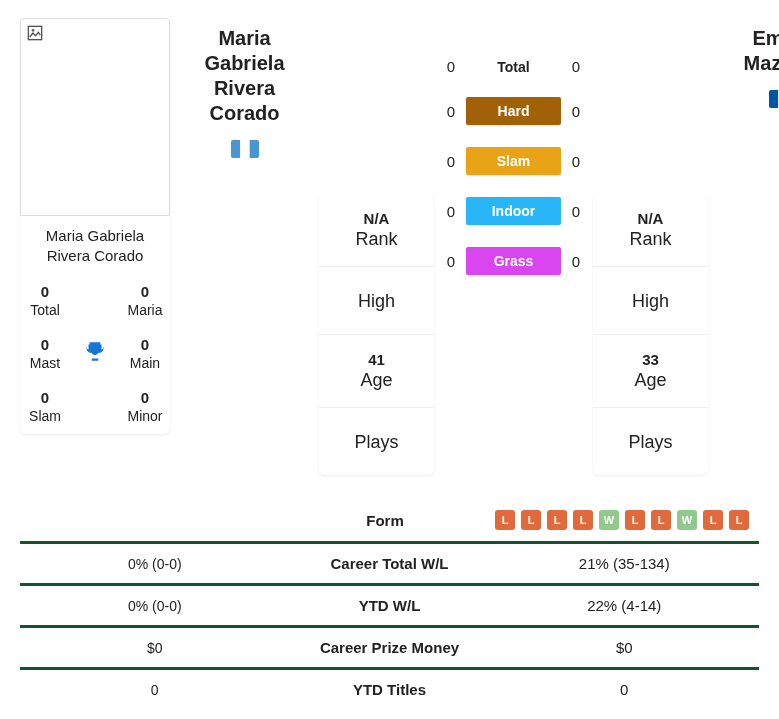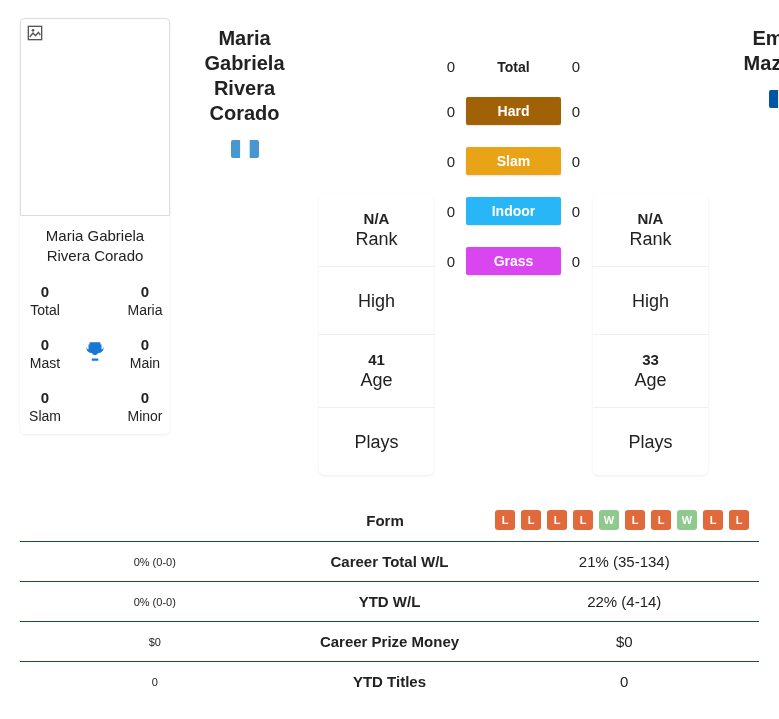--- a/index.html
+++ b/index.html
@@ -137,24 +137,24 @@
 
   
   .cmp-table {
     margin-top: 24px;
   }
   .cmp-row {
     display: grid;
     grid-template-columns: 1fr 200px 1fr;
     align-items: center;
     padding: 11px 0;
-    border-bottom: 1px solid #14532d;
+    border-bottom: 3px solid #14532d;
   }
   .cmp-row:last-child { border-bottom: none; }
-  .cmp-left  { text-align: center; font-size: 11px; }
+  .cmp-left  { text-align: center; font-size: 14px; }
   .cmp-mid   { text-align: center; font-weight: 700; font-size: 15px; }
   .cmp-right { text-align: center; font-size: 15px; }
 
   .form-badges {
     display: flex;
     gap: 6px;
     justify-content: center;
     padding: 0 10px;
   }
   .badge {

